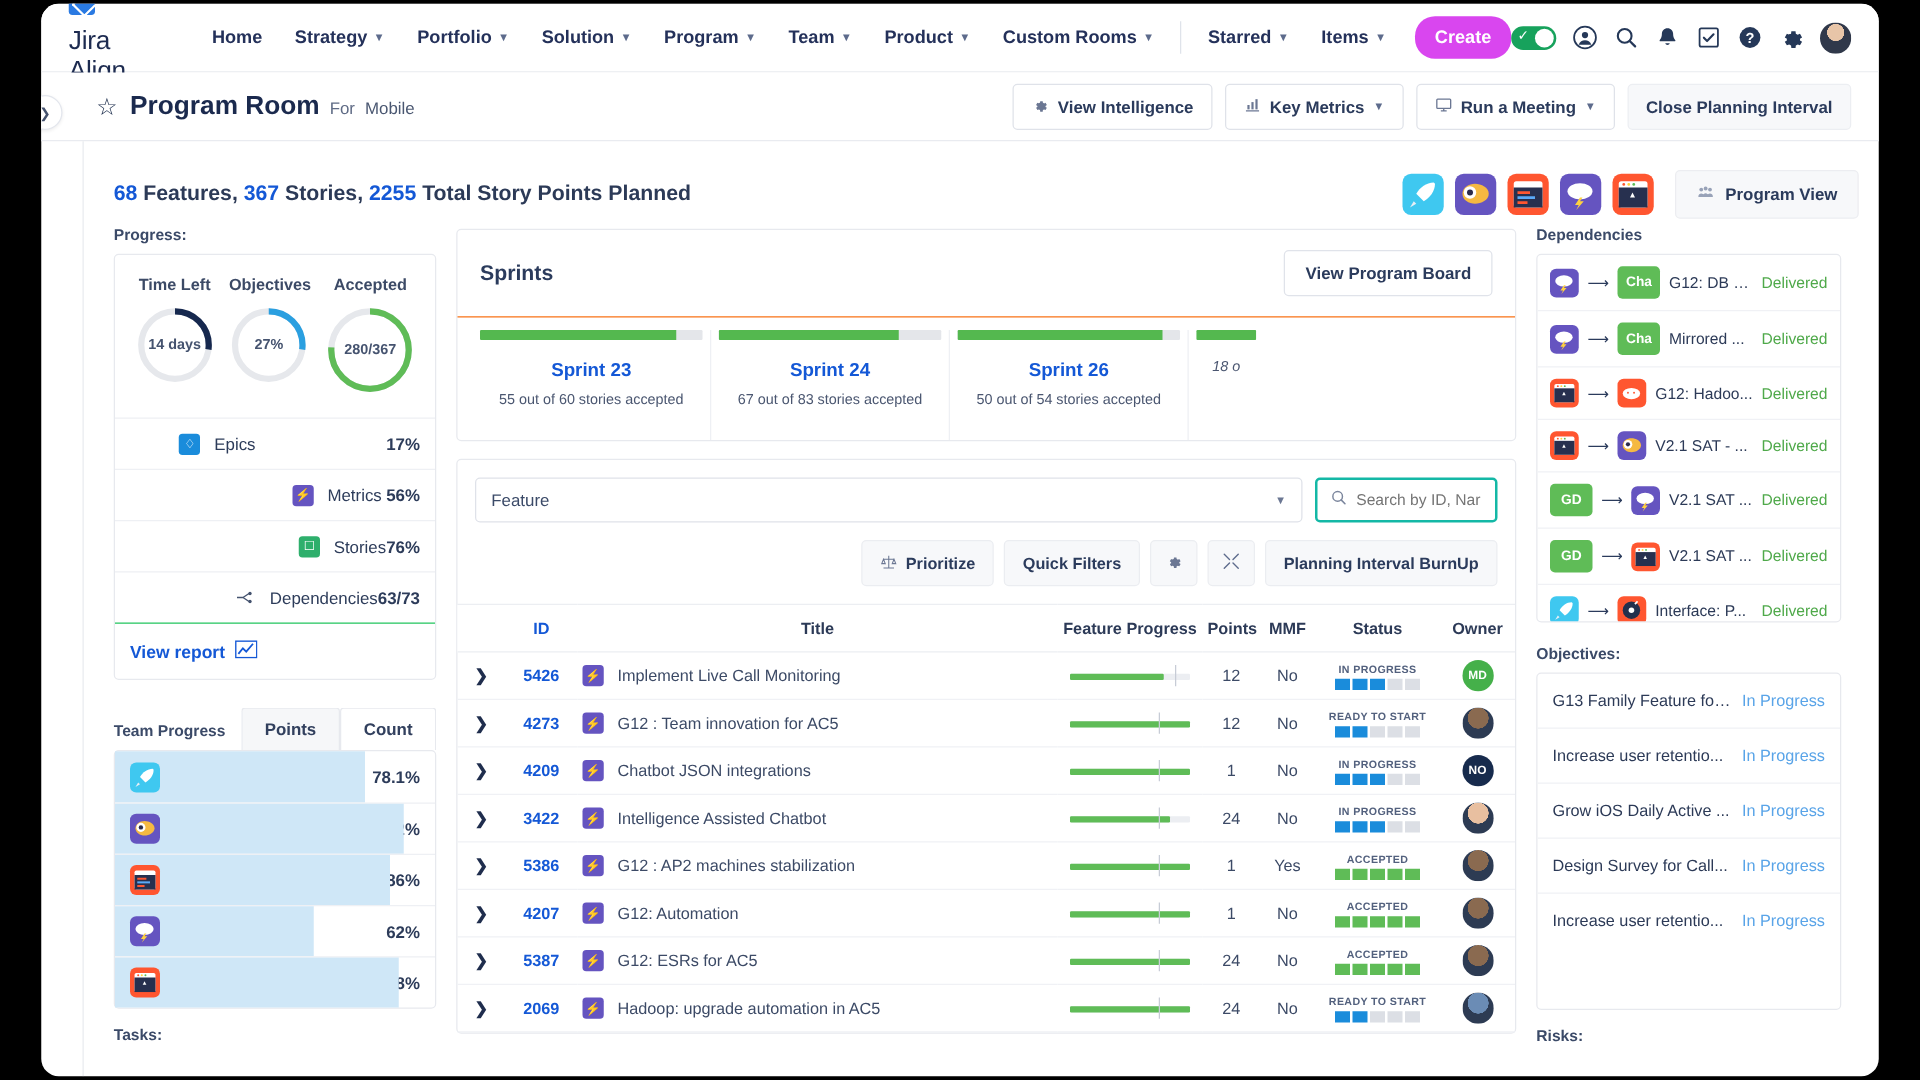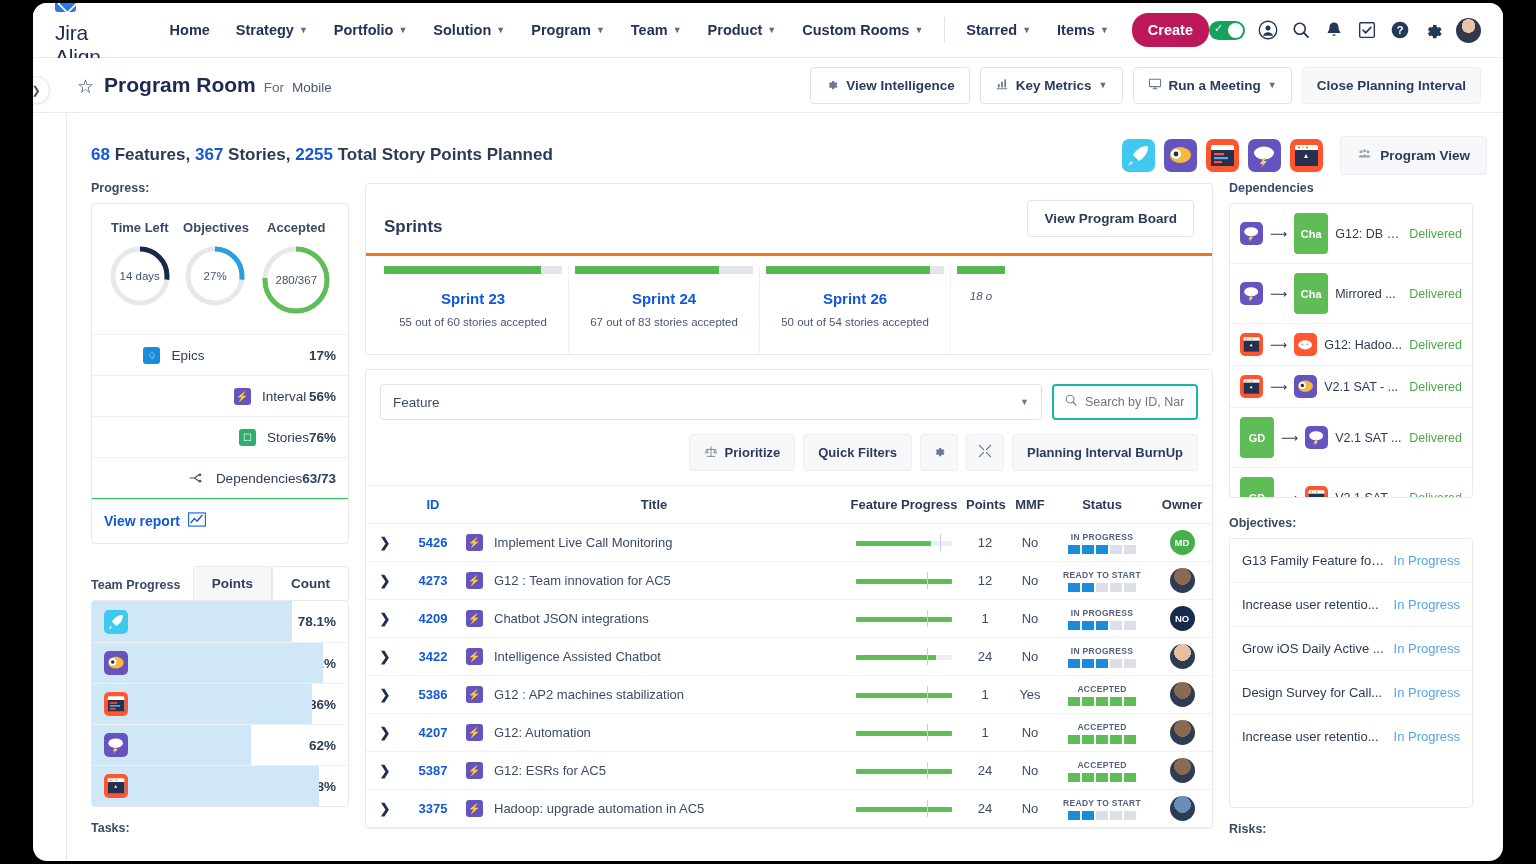--- a/index.html
+++ b/index.html
@@ -37,21 +37,21 @@
   .brand-text { font-size: 21px; color: #1d2b50; letter-spacing: -0.2px; }
   .navitems { display: flex; align-items: center; gap: 0; }
   .navitem {
     font-size: 14.5px; color: #24315a; font-weight: 600;
     padding: 6px 13px; cursor: pointer; white-space: nowrap;
     display: flex; align-items: center; gap: 5px;
   }
   .caret { font-size: 9px; color: #5d6b8c; }
   .navsep { width: 1px; height: 26px; background: #dfe3ea; margin: 0 8px; }
   .create-btn {
-    background: #be185d; color: #fff; font-size: 14.5px; font-weight: 700;
+    background: #d946ef; color: #fff; font-size: 14.5px; font-weight: 700;
     border: none; border-radius: 16px; padding: 9px 16px; cursor: pointer;
     margin-left: 10px;
   }
   .nav-right { margin-left: auto; display: flex; align-items: center; gap: 13px; }
   .toggle-pill {
     width: 36px; height: 19px; border-radius: 10px; background: #17a25c;
     position: relative; cursor: pointer;
   }
   .toggle-pill::before {
     content: "\2713"; position: absolute; left: 5px; top: 1px;
@@ -117,21 +117,21 @@
   .sect-label { font-size: 12.5px; color: #3b4a68; font-weight: 700; margin-bottom: 8px; }
   .card { background: #fff; border: 1px solid #e7e9ee; border-radius: 4px; }
   
   .donut-row { display: flex; justify-content: space-around; padding: 16px 10px 18px; }
   .donut-item { text-align: center; }
   .donut-title { font-size: 13px; color: #3c4a66; font-weight: 600; margin-bottom: 9px; }
   .donut { position: relative; width: 64px; height: 64px; }
   .donut svg { transform: rotate(-90deg); }
   .donut-label {
     position: absolute; inset: 0; display: flex; align-items: center;
-    justify-content: center; font-size: 11.5px; font-weight: 400; color: #45536f;
+    justify-content: center; font-size: 11.5px; font-weight: 700; color: #45536f;
   }
   .donut.big { width: 72px; height: 72px; }
   
   .prow {
     position: relative; height: 41px; display: flex; align-items: center;
     padding: 0 12px; border-top: 1px solid #eef0f4; font-size: 13.5px;
     color: #2d3c5a;
   }
   .prow:first-child { border-top: none; }
   .pfill { position: absolute; left: 0; top: 0; bottom: 0; background: #cfe7f7; }
@@ -158,21 +158,21 @@
   }
   .tp-tab.active { background: #f6f7f9; }
   .trow {
     position: relative; height: 41px; display: flex; align-items: center;
     padding: 0 12px; border-top: 1px solid #eef0f4; font-size: 13.5px; color: #2d3c5a;
   }
   .trow:first-child { border-top: none; }
   .ticon { width: 24px; height: 24px; border-radius: 5px; margin-right: 11px; flex:none; overflow:hidden; position:relative;}
   
   .sprints-card { margin-top: 2px; }
-  .sprints-head { display: flex; align-items: flex-end; padding: 16px 18px; border-bottom: 3px solid #f97316; }
+  .sprints-head { display: flex; align-items: center; padding: 16px 18px; border-bottom: 1px solid #f97316; }
   .sprints-title { font-size: 17px; color: #2b3b5c; font-weight: 600; }
   .vpb-btn {
     margin-left: auto; background: #fff; border: 1px solid #e0e3ea; border-radius: 4px;
     font-size: 13.5px; color: #2b3b5c; font-weight: 600; padding: 10px 16px; cursor: pointer;
   }
   .sprint-strip { display: flex; padding: 10px 12px 0; overflow: hidden; position: relative; height: 98px;}
   .sprint-col { flex: none; width: 191px; border-right: 1px solid #eef0f4; padding: 0 6px; position: relative;}
   .sprint-col:last-child { border-right: none; }
   .sbar { height: 8px; background: #e4e6ea; border-radius: 1px; overflow: hidden; margin-bottom: 16px; }
   .sbar > i { display: block; height: 100%; background: #54b84f; }
@@ -245,21 +245,21 @@
     font-size: 9.5px; font-weight: 700; color: #fff;
   }
   
   .dep-row {
     display: flex; align-items: center; gap: 7px; padding: 9px 10px;
     border-bottom: 1px solid #f0f1f5; font-size: 12.5px;
   }
   .dep-row:last-child { border-bottom: none; }
   .dep-icon { width: 23px; height: 23px; border-radius: 5px; flex: none; overflow:hidden; position:relative;}
   .dep-chip {
-    height: 41px; min-width: 34px; border-radius: 4px; background: #5fbc57;
+    height: 26px; min-width: 34px; border-radius: 4px; background: #5fbc57;
     color: #fff; font-size: 11px; font-weight: 700; display: flex;
     align-items: center; justify-content: center; padding: 0 5px; flex: none;
   }
   .dep-arrow { color: #2b3b5c; font-size: 12px; }
   .dep-name {
     color: #2c3a57; font-size: 12.5px; flex: 1; white-space: nowrap;
     overflow: hidden; text-overflow: ellipsis;
   }
   .dep-status { color: #4fa94a; font-size: 12.5px; flex: none; }
   .obj-row {
@@ -521,21 +521,21 @@
 
             <div class="prow">
               <div class="pfill" style="width:17%"></div>
               <span class="picon" style="background:#1a8cdb">♢</span>
               <span>Epics</span>
               <span class="pval">17%</span>
             </div>
             <div class="prow">
               <div class="pfill" style="width:56%"></div>
               <span class="picon" style="background:#6554c0">⚡</span>
-              <span>Interval</span>
+              <span>Metrics</span>
               <span class="pval">56%</span>
             </div>
             <div class="prow">
               <div class="pfill" style="width:76%"></div>
               <span class="picon" style="background:#2eaf6c">☐</span>
               <span>Stories</span>
               <span class="pval">76%</span>
             </div>
             <div class="prow">
               <div class="pfill" style="width:86%"></div>
@@ -968,21 +968,21 @@
                           <span class="sblk on-green"></span>
                         </span>
        </div>
      </td>
      <td class="col-owner">
                       <div class="ownr" style="background:radial-gradient(circle at 50% 34%, #8a6a50 0 40%, transparent 41%), #2d3b53;"></div>
                     </td>
                   </tr>
                   <tr>
                     <td class="col-exp"><span class="chev">❯</span></td>
-     <td class="col-id"><span class="id-link">3375</span></td>
+     <td class="col-id"><span class="id-link">2069</span></td>
      <td class="col-title">
        <div class="titlecell">
          <span class="fticon">⚡</span>
          <span>Hadoop: upgrade automation in AC5</span>
        </div>
      </td>
      <td class="col-prog">
        <div class="pbar-wrap">
          <div class="pbar-track"></div>
          <div class="pbar-fill" style="width:calc((100% - 12px) * 1)"></div>

